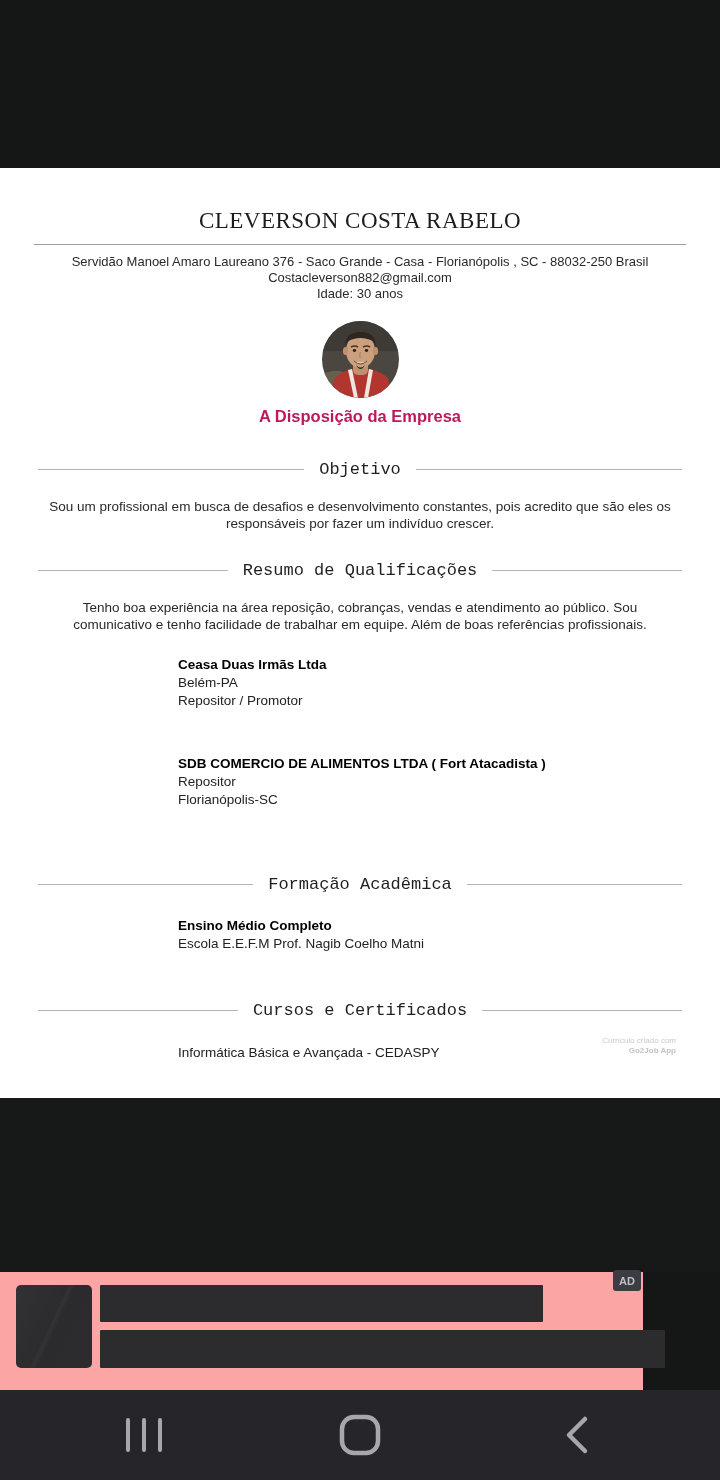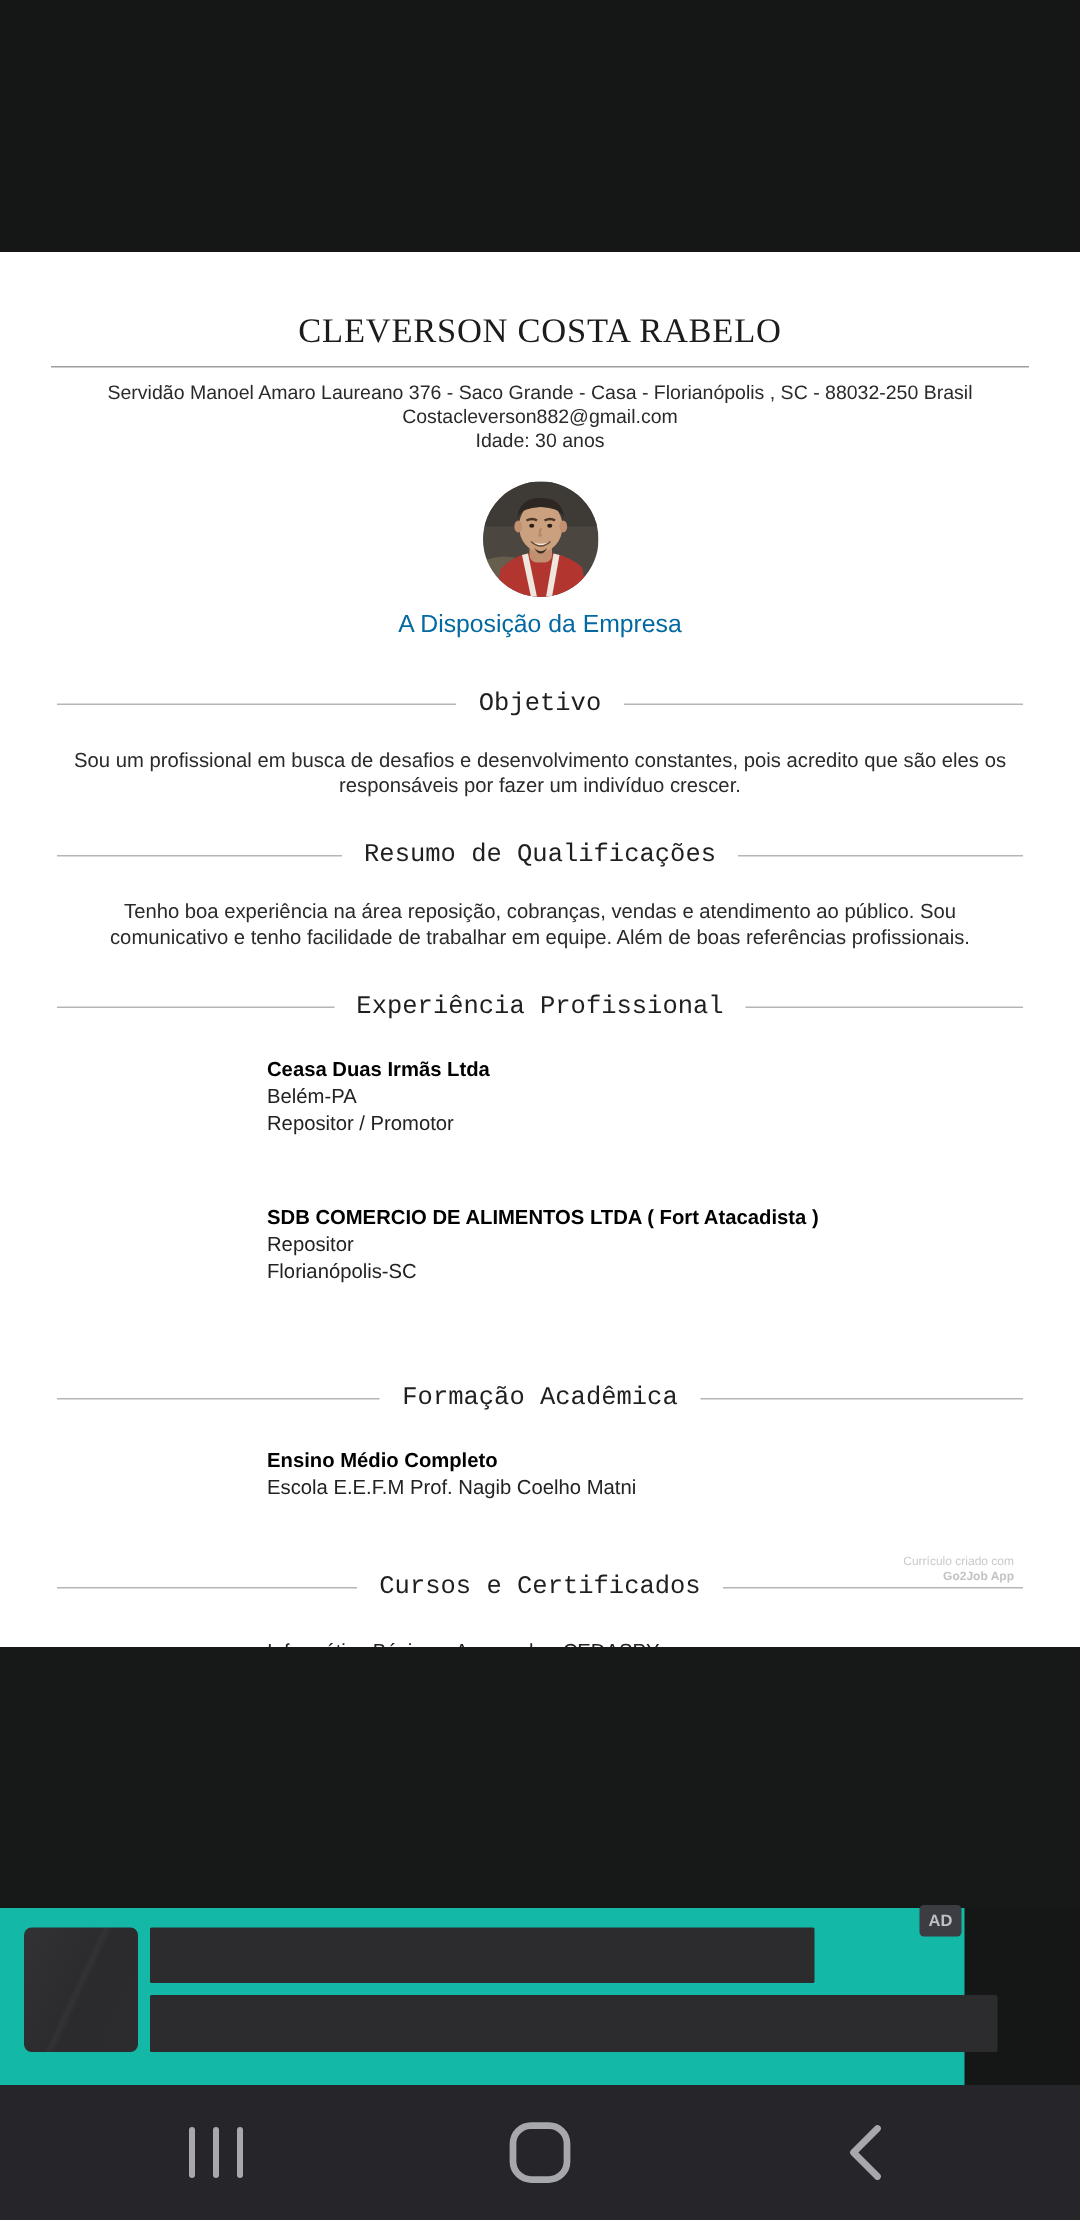--- a/index.html
+++ b/index.html
@@ -20,21 +20,21 @@
   }
   .doc-name {
     margin:0; text-align:center;
     font-family:"Liberation Serif", serif; font-weight:normal;
     font-size:23px; letter-spacing:0.5px; color:#1c1c1c;
   }
   .doc-rule { margin:10px 34px 0 34px; height:1px; background:#9d9d9d; }
   .contact  { margin-top:9px; text-align:center; font-size:13px; line-height:16px; color:#2a2a2a; }
 
   .photo-wrap { margin:19px auto 0 auto; width:77px; height:77px; }
-  .tagline { margin-top:9px; text-align:center; font-size:16.5px; font-weight:normal; color:#0369a1; }
+  .tagline { margin-top:9px; text-align:center; font-size:16.5px; font-weight:bold; color:#be185d; }
 
   .divider { display:flex; align-items:center; margin-left:38px; margin-right:38px; }
   .divider .line { flex:1; height:1px; background:#b5b5b5; }
   .divider .dtitle {
     padding:0 15px; font-family:Liberation Mono, monospace;
     font-size:17px; color:#1f1f1f; white-space:nowrap;
   }
   .div-objetivo   { margin-top:34px; }
   .div-resumo     { margin-top:29px; }
   .div-exp        { margin-top:29px; }
@@ -53,21 +53,21 @@
   .edu     { margin-top:23px; }
   .course  { margin-top:24px; }
 
   .watermark {
     position:absolute; right:44px; bottom:42px; text-align:right;
     font-size:8px; line-height:10px; color:#c9c9c9;
   }
   .watermark .wm2 { font-weight:bold; color:#c3c3c3; }
 
   
-  .ad-panel { position:absolute; left:0; top:1272px; width:643px; height:118px; background:#14b8a6; }
+  .ad-panel { position:absolute; left:0; top:1272px; width:643px; height:118px; background:#fca5a5; }
   .ad-badge {
     position:absolute; right:2px; top:-2px; width:28px; height:21px;
     background:#3b3d42; color:#bdc1c6; font-size:11px; font-weight:bold;
     display:flex; align-items:center; justify-content:center; border-radius:3px;
   }
   .ad-icon-tile {
     position:absolute; left:16px; top:13px; width:76px; height:83px; border-radius:5px;
     background:linear-gradient(115deg, #323235 0%, #2c2c2f 45%, #333336 48%, #2b2b2e 52%, #2c2c2f 100%);
   }
   .ad-bar { position:absolute; background:#2c2c2f; border-radius:1px; }
@@ -147,25 +147,20 @@
     </div>
     <div class="para">Sou um profissional em busca de desafios e desenvolvimento constantes, pois acredito que são eles os responsáveis por fazer um indivíduo crescer.</div>
 
     <div class="divider div-resumo">
       <div class="line"></div>
       <div class="dtitle">Resumo de Qualificações</div>
       <div class="line"></div>
     </div>
     <div class="para">Tenho boa experiência na área reposição, cobranças, vendas e atendimento ao público. Sou comunicativo e tenho facilidade de trabalhar em equipe. Além de boas referências profissionais.</div>
 
-    <div class="divider div-exp">
-      <div class="line"></div>
-      <div class="dtitle">Experiência Profissional</div>
-      <div class="line"></div>
-    </div>
     <div class="entry entry-1">
       <div class="company">Ceasa Duas Irmãs Ltda</div>
       <div>Belém-PA</div>
       <div>Repositor / Promotor</div>
     </div>
     <div class="entry entry-2">
       <div class="company">SDB COMERCIO DE ALIMENTOS LTDA ( Fort Atacadista )</div>
       <div>Repositor</div>
       <div>Florianópolis-SC</div>
     </div>

